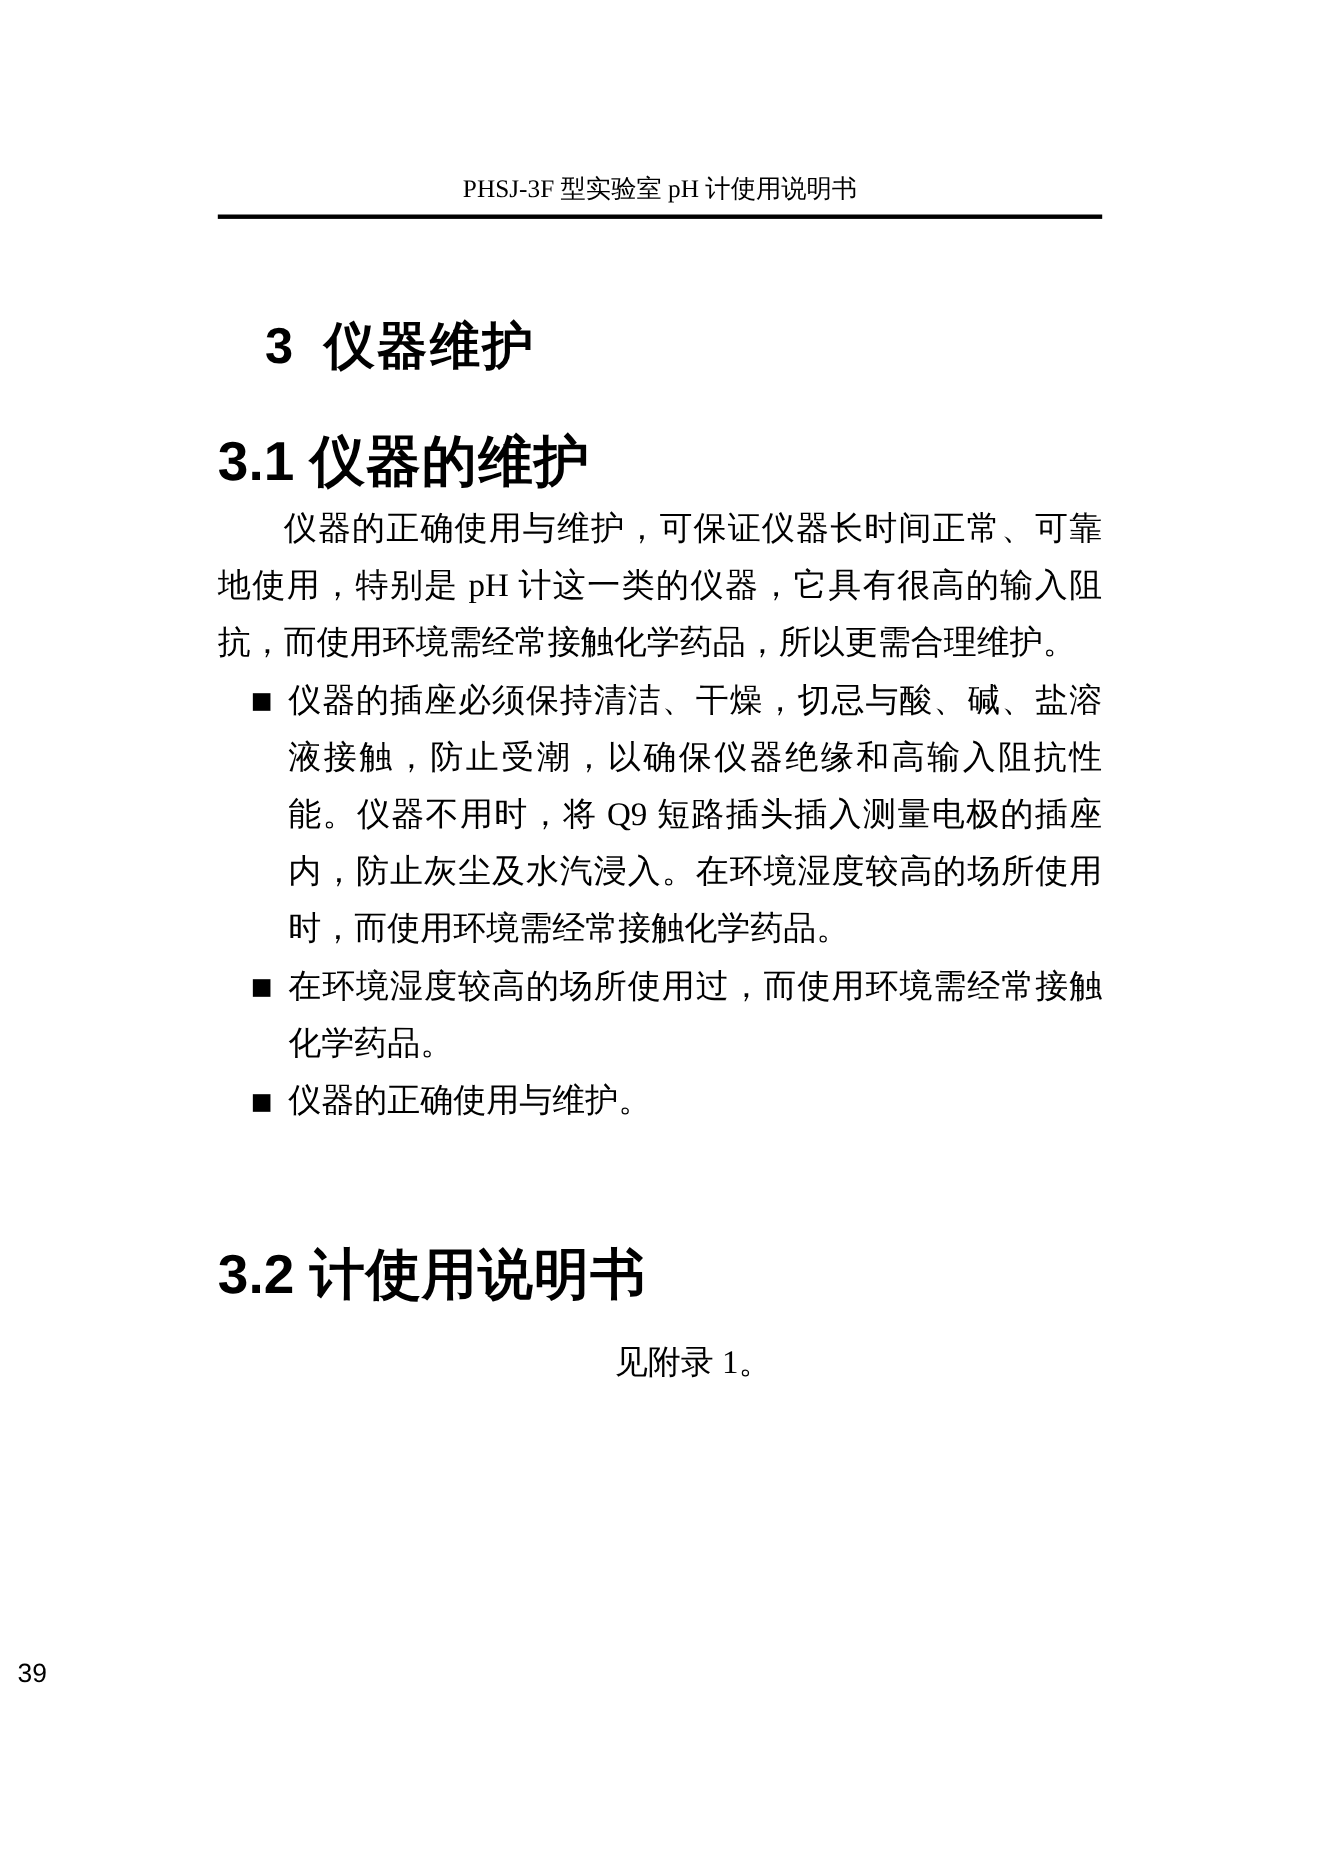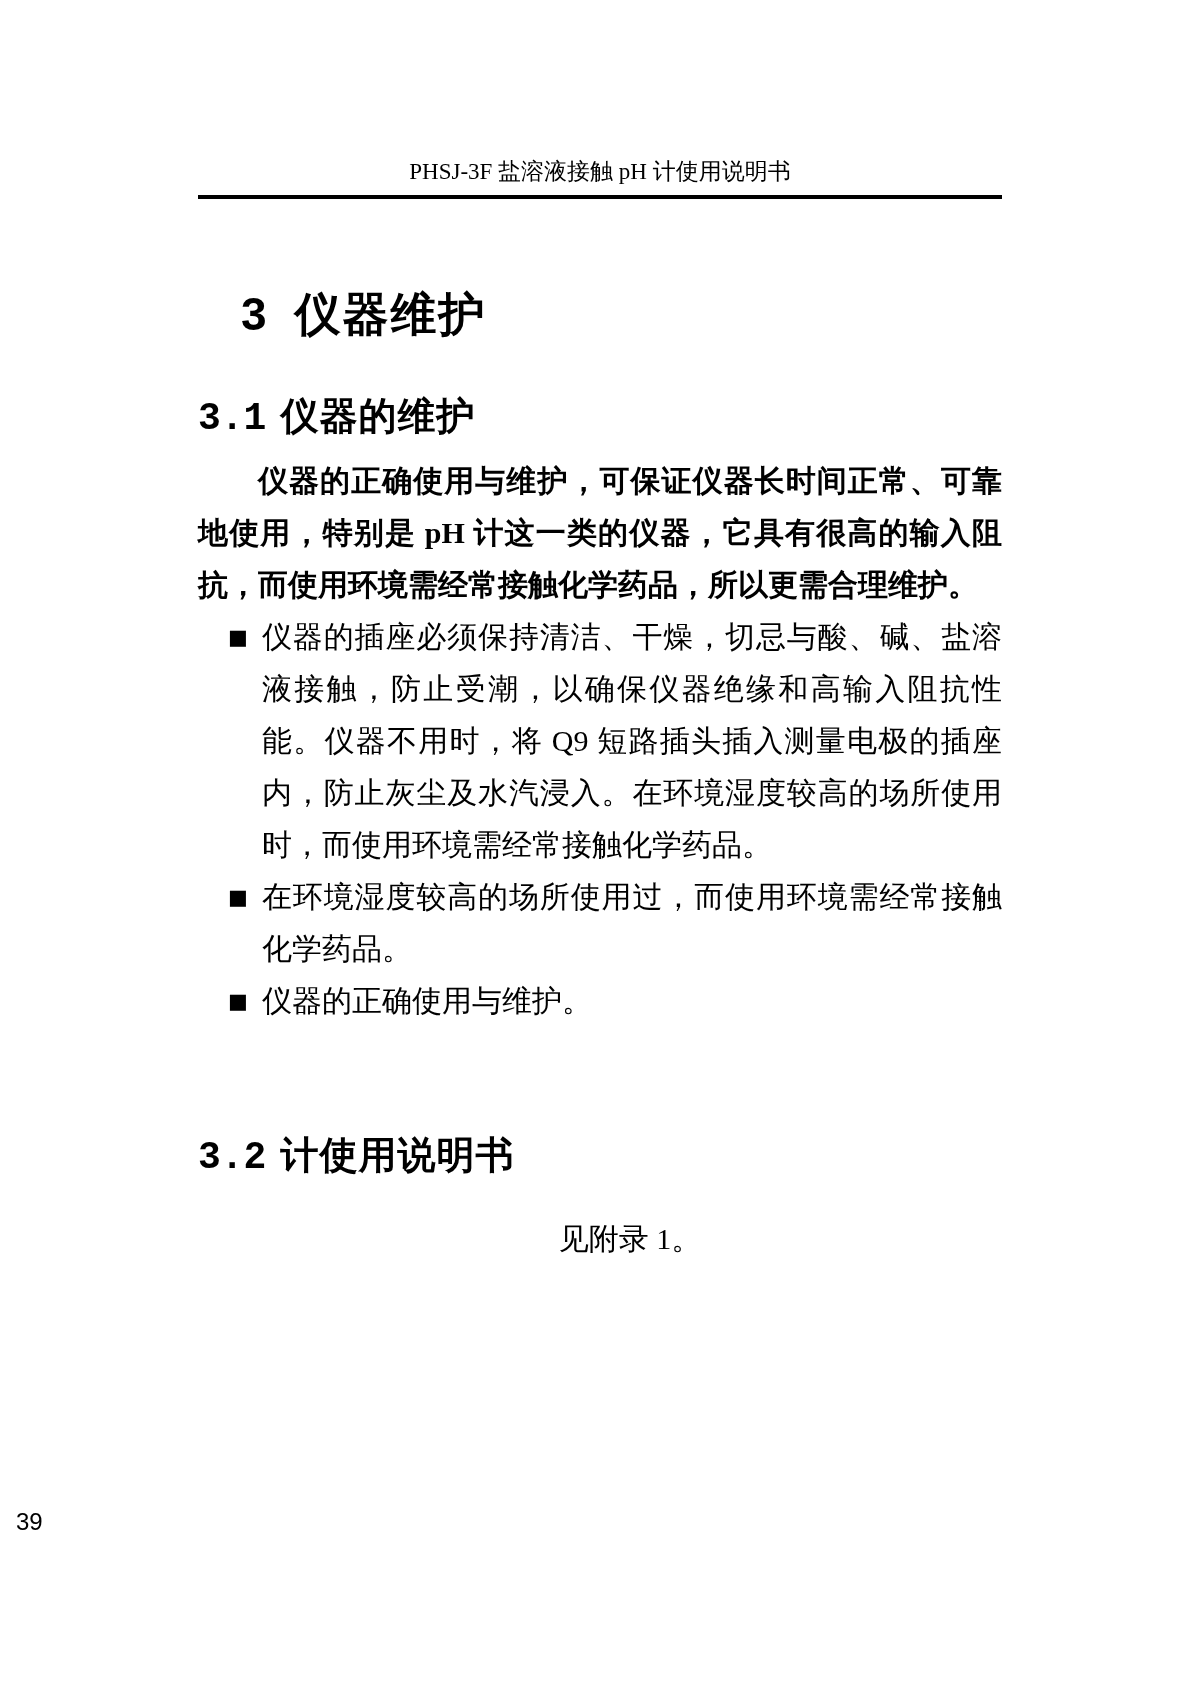--- a/index.html
+++ b/index.html
@@ -32,39 +32,38 @@
     margin-top: 85px;
     font-family: "Liberation Sans", "DejaVu Sans", sans-serif;
     font-weight: bold;
     font-size: 46px;
     line-height: 60px;
     letter-spacing: 2px;
     margin-left: 43px;
   }
   h1.chapter .num { margin-right: 28px; letter-spacing: 0; }
   h2.section {
-    font-family: Liberation Mono, monospace;
+    font-family: Liberation Sans, sans-serif;
     font-weight: bold;
-    font-size: 38px;
+    font-size: 50px;
     line-height: 48px;
     letter-spacing: 1px;
   }
   h2.sec31 { margin-top: 51px; }
   h2.sec32 { margin-top: 107px; }
   h2.section .num { margin-right: 14px; letter-spacing: 0; }
   .body-text {
     font-family: "Liberation Serif", "DejaVu Serif", serif;
     font-size: 30px;
     line-height: 52px;
     text-align: justify;
   }
   .intro-para {
     margin-top: 12px;
     text-indent: 2em;
-    font-weight: bold;
   }
   .bullet-list { padding-left: 30px; }
   .bullet-item { display: flex; }
   .bullet-item .marker {
     flex: 0 0 34px;
     font-family: "DejaVu Sans", sans-serif;
     font-size: 21px;
     line-height: 52px;
     text-align: left;
   }
@@ -85,21 +84,21 @@
     line-height: 34px;
   }
 </style>
 </head>
 <body>
 
 <div class="page">
   <div class="content">
 
     <div class="doc-header">
-      <span>PHSJ-3F 盐溶液接触 pH 计使用说明书</span>
+      <span>PHSJ-3F 型实验室 pH 计使用说明书</span>
     </div>
 
     <h1 class="chapter">
       <span class="num">3</span><span>仪器维护</span>
     </h1>
 
     <h2 class="section sec31">
       <span class="num">3.1</span><span>仪器的维护</span>
     </h2>
 

